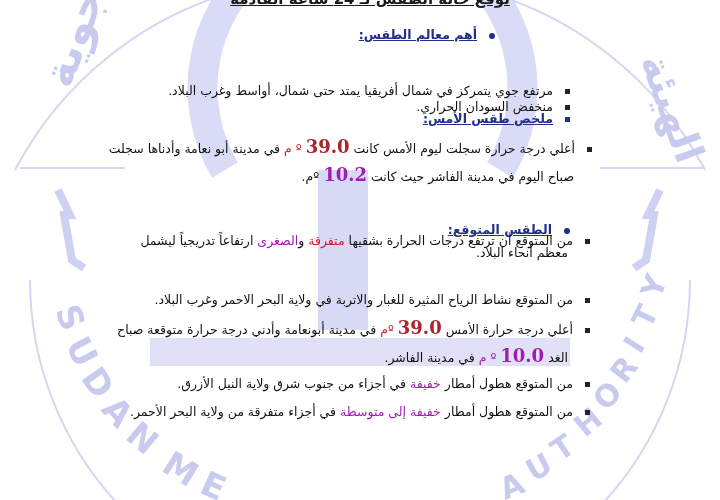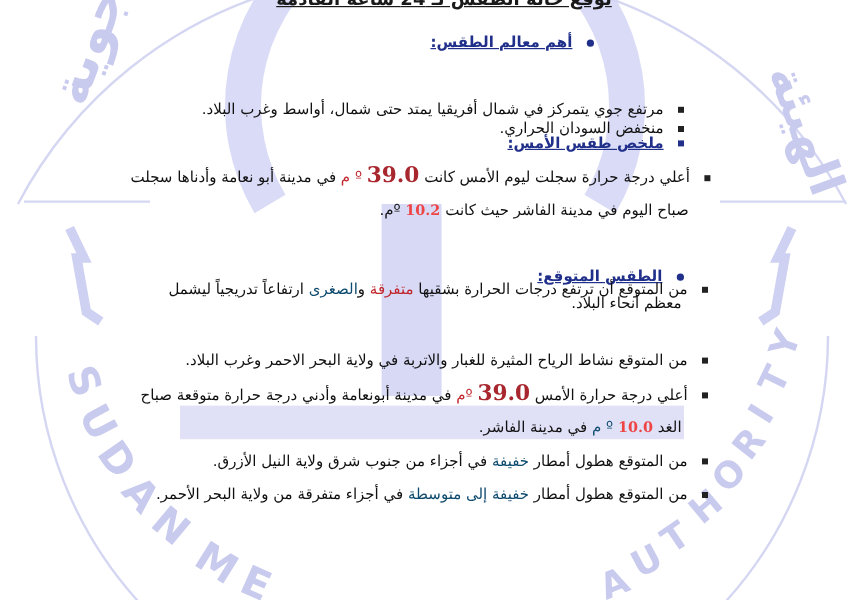--- a/index.html
+++ b/index.html
@@ -72,22 +72,22 @@
       display: inline-block;
       width: 5px;
       height: 5px;
       background: #222;
       margin-left: 12px;
       vertical-align: middle;
     }
     .sq.blue { background: #1f2f8a; }
     .red { color: #c0262d; }
     .red-num { color: #a8262d; font-family: "DejaVu Serif", serif; font-weight: bold; font-size: 18px; }
-    .blue-num { color: #ef4444; font-family: "DejaVu Serif", serif; font-weight: bold; font-size: 12px; margin-top: 10px; }
-    .cyan { color: #0c4a6e; }
+    .blue-num { color: #a21caf; font-family: "DejaVu Serif", serif; font-weight: bold; font-size: 18px; margin-top: 10px; }
+    .cyan { color: #a21caf; }
   </style>
 </head>
 <body>
 
 <div class="page">
 
   <svg class="watermark" viewBox="0 0 720 500" xmlns="http://www.w3.org/2000/svg">
 
     <path d="M 15 170 A 360 360 0 0 1 240 -10" fill="none" stroke="#d5d7f2" stroke-width="2"></path>
     <path d="M 480 -10 A 360 360 0 0 1 705 170" fill="none" stroke="#d5d7f2" stroke-width="2"></path>

